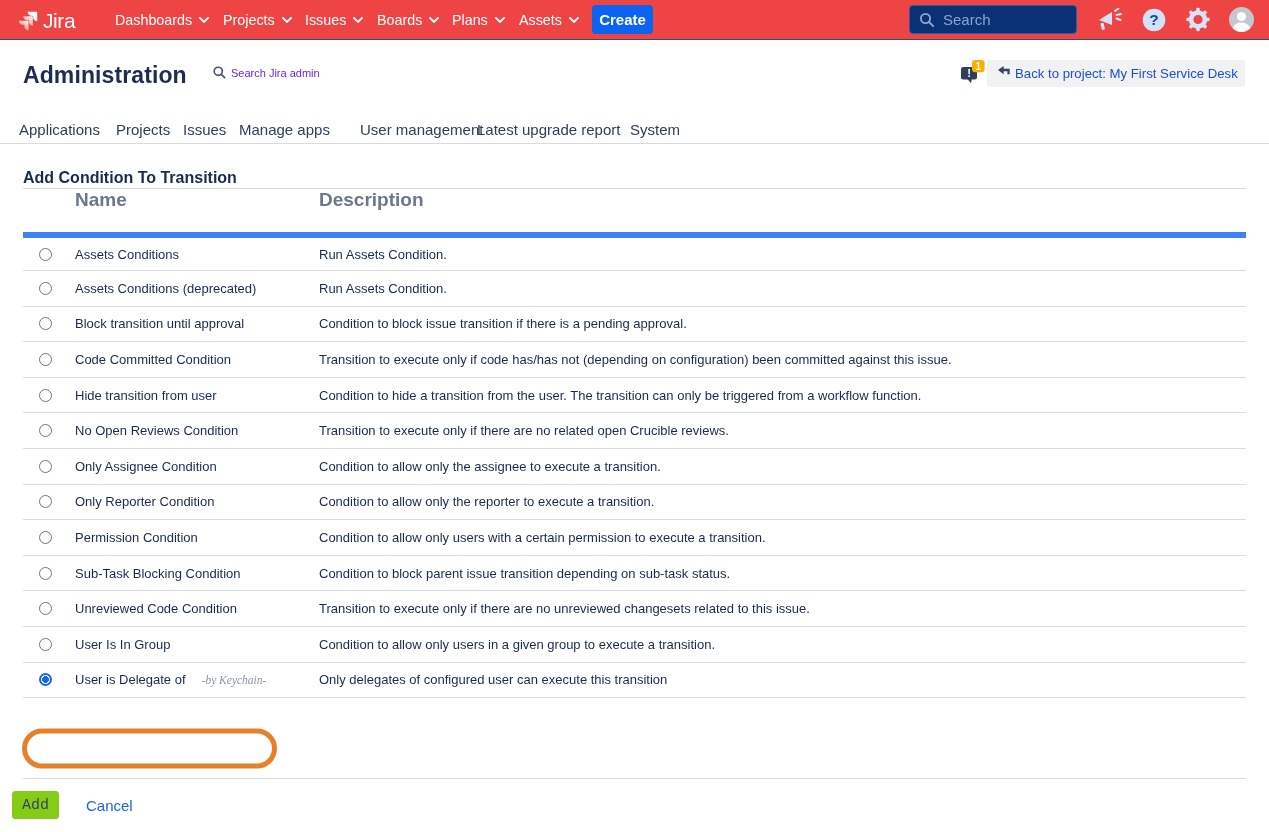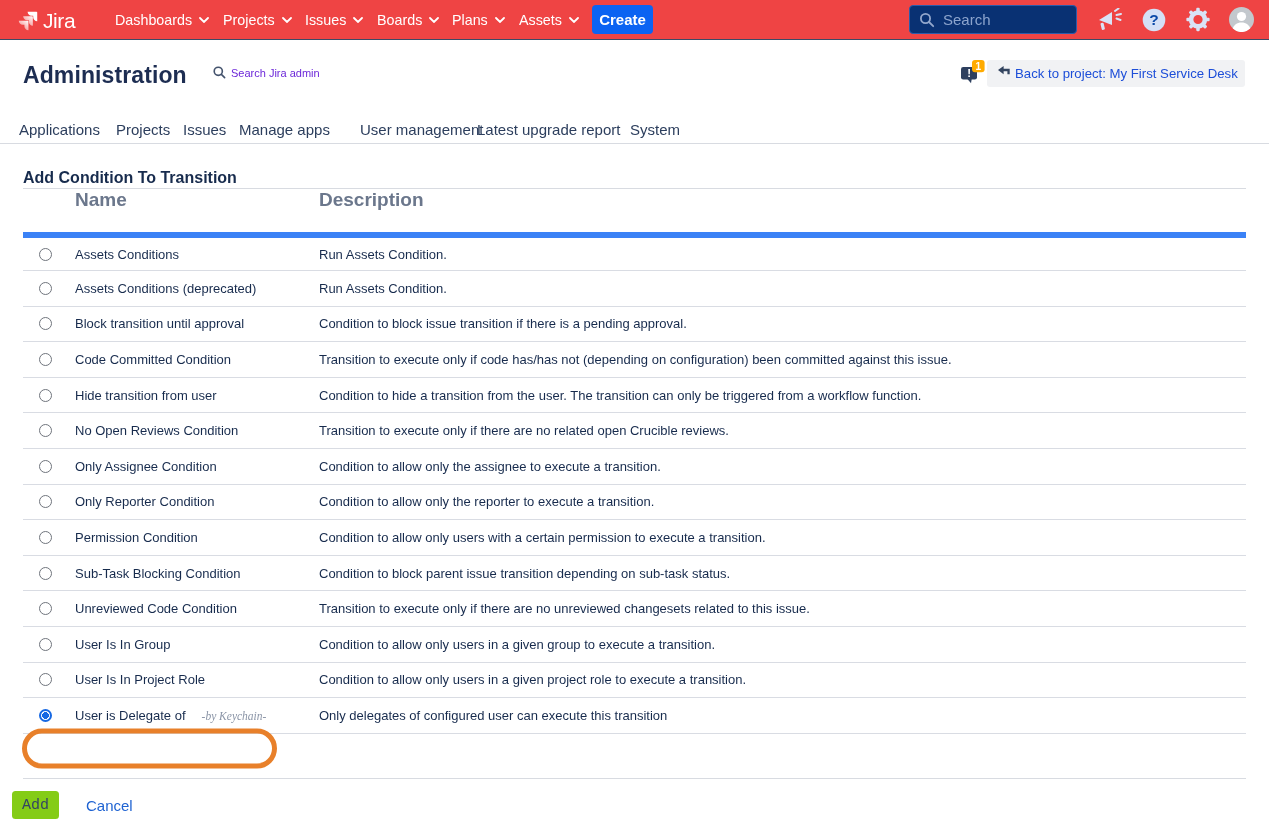--- a/index.html
+++ b/index.html
@@ -288,27 +288,20 @@
       </tr>
   <tr>
         <td>
           <span class="radio"></span>
         </td>
         <td>User Is In Group</td>
         <td>Condition to allow only users in a given group to execute a transition.</td>
       </tr>
   <tr>
         <td>
-          <span class="radio"></span>
-        </td>
-        <td>User Is In Project Role</td>
-        <td>Condition to allow only users in a given project role to execute a transition.</td>
-      </tr>
-  <tr>
-        <td>
           <span class="radio sel"></span>
         </td>
         <td>User is Delegate of<span class="kc">-by Keychain-</span></td>
         <td>Only delegates of configured user can execute this transition</td>
       </tr>
 </tbody>
   </table>
 <div class="botline"></div>
 
 <div class="addbtn">Add</div>

